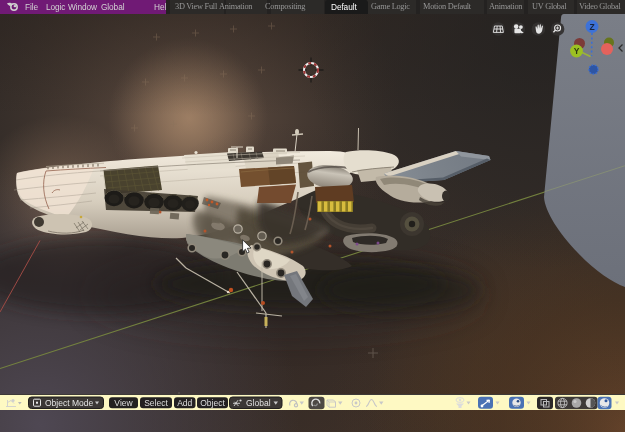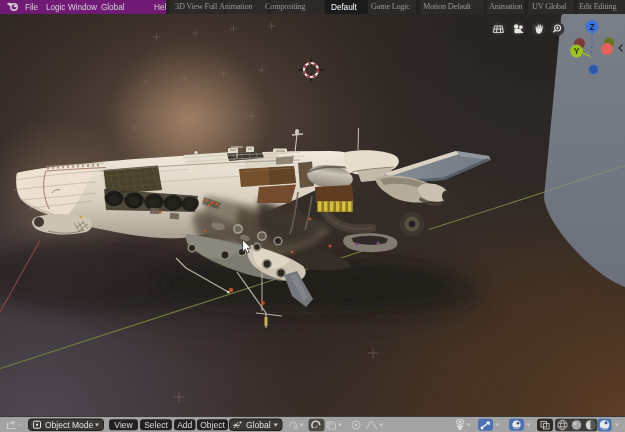--- a/index.html
+++ b/index.html
@@ -4,21 +4,21 @@
 <style>
   html,body{margin:0;padding:0;background:#000;}
   #app{position:relative;width:625px;height:432px;overflow:hidden;font-family:"Liberation Sans",sans-serif;}
   
   #topbar{position:absolute;left:0;top:0;width:625px;height:14px;background:#701a75;}
   #topbar .m{position:absolute;top:0;height:14px;line-height:14px;font-size:8.3px;letter-spacing:-0.1px;color:#d2d2d2;white-space:nowrap;}
   #topbar .t{position:absolute;top:0;height:14px;line-height:14px;font-size:8.3px;letter-spacing:-0.25px;color:#969696;white-space:nowrap;font-family:Liberation Serif, serif;}
   #topbar .active-tab{position:absolute;left:325px;top:0;width:43px;height:14px;background:#1a1a1a;border-radius:3px 3px 0 0;}
   #topbar .at{position:absolute;top:0;height:14px;line-height:14px;font-size:8.3px;letter-spacing:-0.1px;color:#fdfdfd;text-align:center;}
   
-  #botbar{position:absolute;left:0;top:416px;width:625px;height:16px;background:#a3a3a3;border-top:1px solid #3d3937;box-sizing:border-box;}
+  #botbar{position:absolute;left:0;top:394px;width:625px;height:16px;background:#fef9c3;border-top:1px solid #3d3937;box-sizing:border-box;}
   .icon{position:absolute;}
 </style>
 </head>
 <body>
 <div id="app">
 
   <svg id="vp" width="625" height="418" viewBox="0 14 625 418" style="position:absolute;left:0;top:14px;">
     <defs>
       <radialGradient id="glowA" cx="190" cy="118" r="210" gradientUnits="userSpaceOnUse">
         <stop offset="0" stop-color="#8f735c" stop-opacity="0.9"></stop>
@@ -427,21 +427,21 @@
     <div style="position:absolute;left:577px;top:0;width:48px;height:14px;background:#2c2a28;"></div>
     <div class="active-tab"></div>
     <span class="t" style="left:175px">3D View Full</span>
     <span class="t" style="left:219px">Animation</span>
     <span class="t" style="left:265px">Compositing</span>
     <span class="at" style="left:331px">Default</span>
     <span class="t" style="left:371px">Game Logic</span>
     <span class="t" style="left:423px">Motion Default</span>
     <span class="t" style="left:489px">Animation</span>
     <span class="t" style="left:532px">UV Global</span>
-    <span class="t" style="left:579px">Edit Editing</span>
+    <span class="t" style="left:579px">Video Global</span>
   </div>
 
   <div id="botbar">
     <svg width="625" height="16" viewBox="0 0 625 16" style="position:absolute;left:0;top:0">
 
       <g stroke="#cfcfcf" stroke-width="0.9" fill="none">
         <path d="M6,11.5 L16,11.5 M7.5,11.5 L7.5,5 M7.5,7.5 L11,5.5 L14,8.5"></path>
         <circle cx="13" cy="5.5" r="1.6" fill="#cfcfcf" stroke="none"></circle>
       </g>
       <path d="M18,7 l3.6,0 l-1.8,2.6 Z" fill="#b8b8b8"></path>

